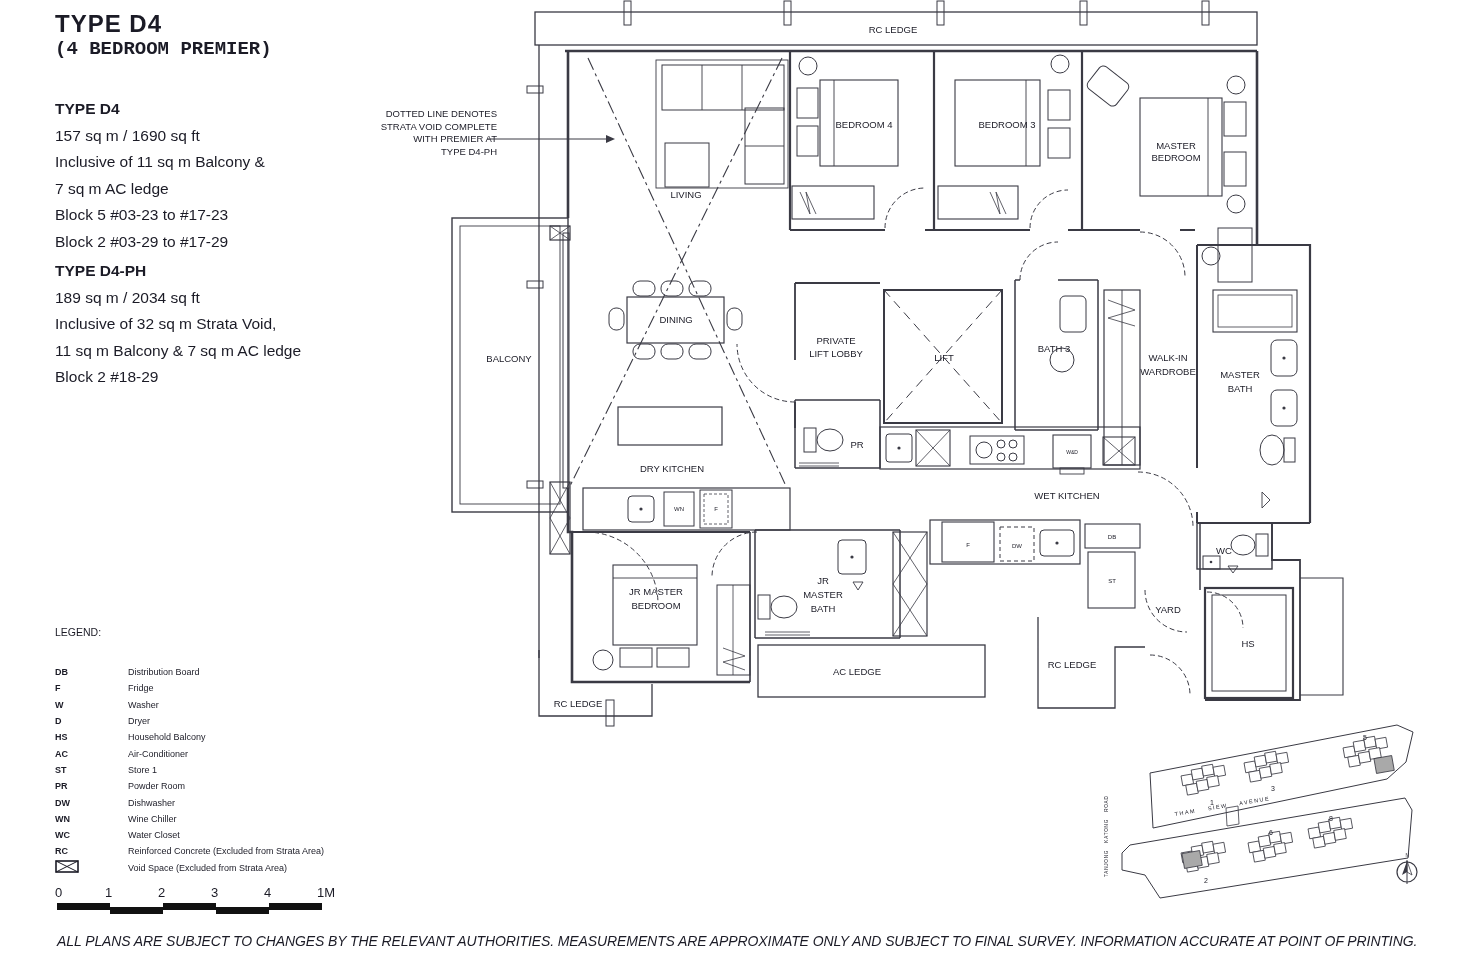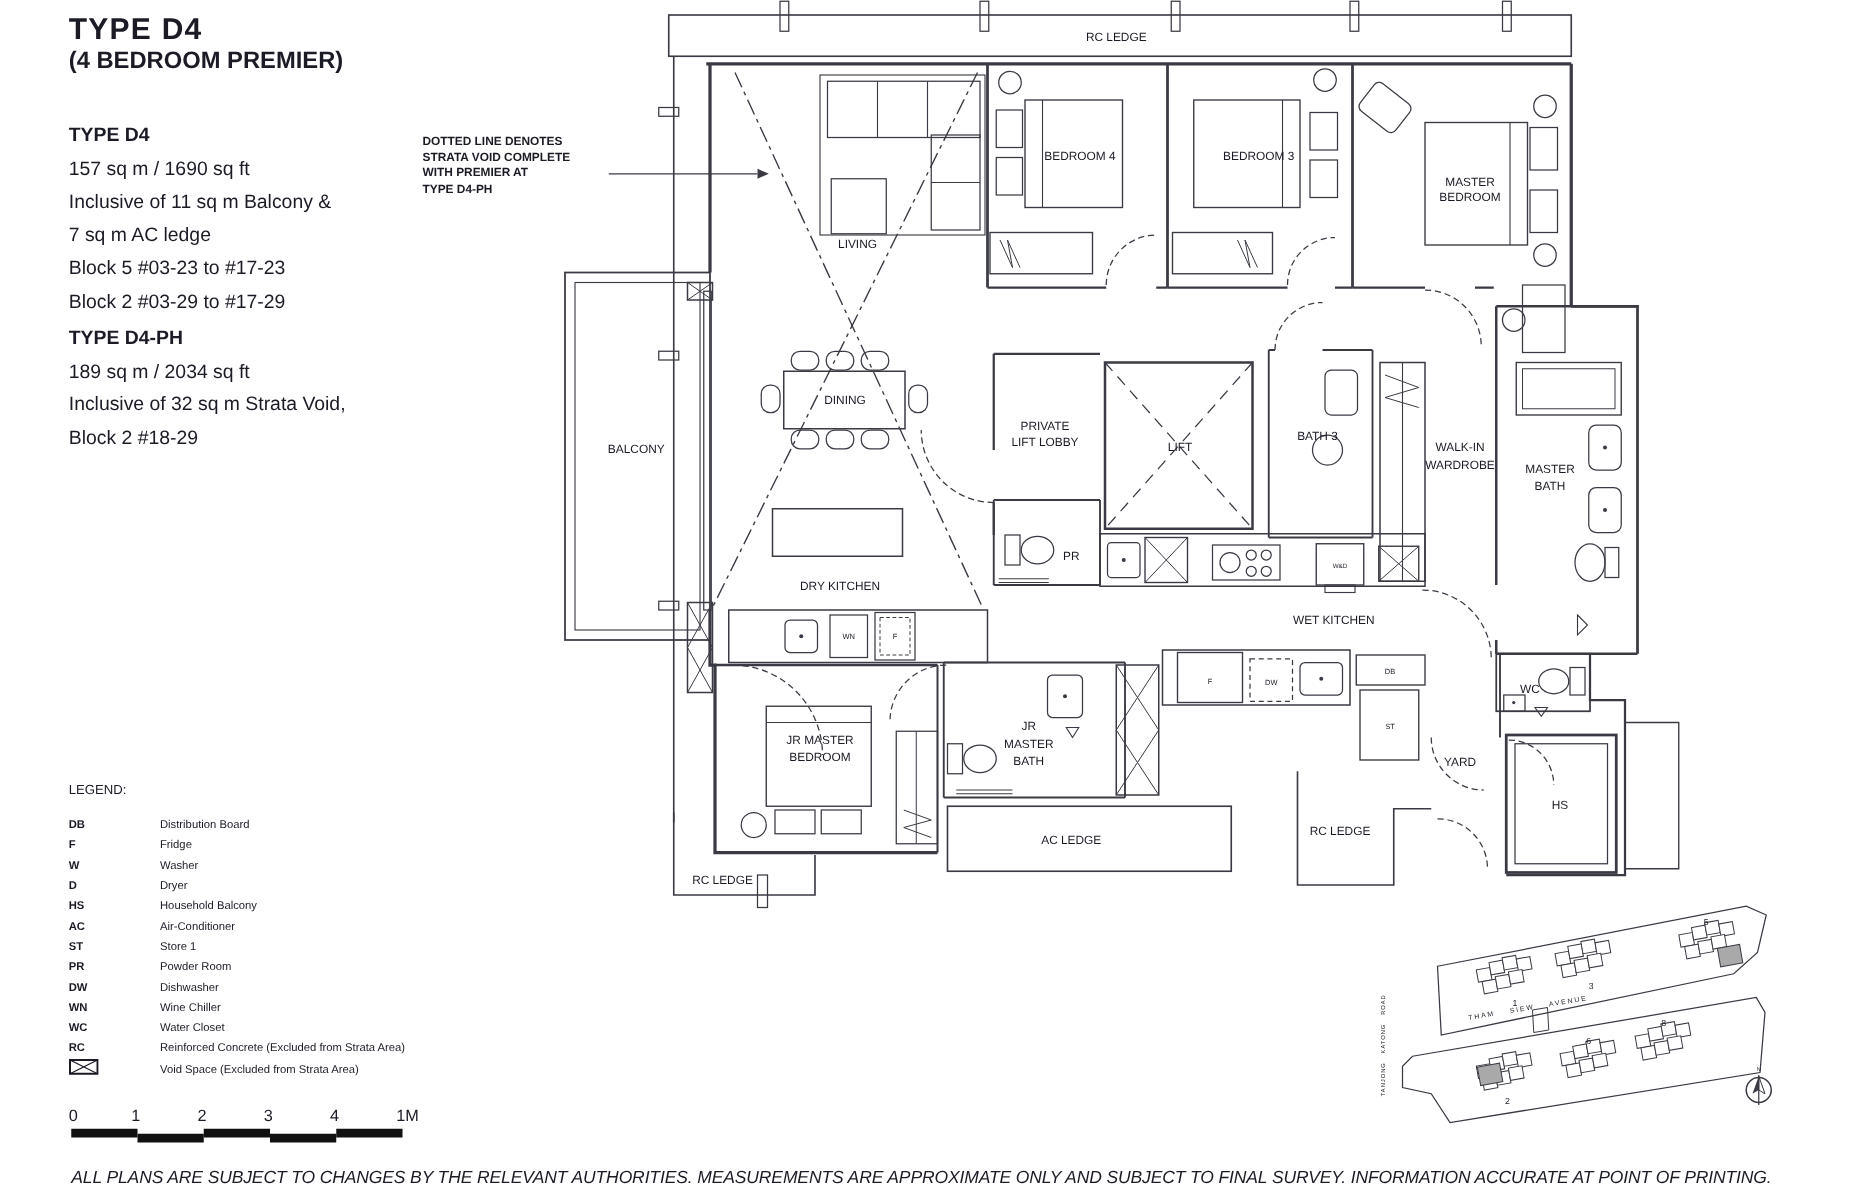--- a/index.html
+++ b/index.html
@@ -1,31 +1,31 @@
 <!DOCTYPE html>
 <html><head>
 <meta charset="utf-8">
 <style>
   html,body{margin:0;padding:0;}
   body{width:1484px;height:960px;background:#ffffff;position:relative;overflow:hidden;
        font-family:"Liberation Sans", sans-serif;color:#1b1b26;}
   .abs{position:absolute;}
   #title-line1{left:55px;top:10px;font-size:24px;font-weight:bold;letter-spacing:1px;}
-  #title-line2{left:55px;top:38px;font-size:19px;font-weight:bold;}
+  #title-line2{left:55px;top:38px;font-size:19px;font-weight:bold;font-family:Liberation Mono, monospace;}
   .info-head{font-size:15.5px;font-weight:bold;}
   .info-line{font-size:15.5px;line-height:26.5px;}
   #d4-head{left:55px;top:100px;}
   #d4-area{left:55px;top:123px;}
   #d4-para{left:55px;top:149px;}
   #d4ph-head{left:55px;top:262px;}
   #d4ph-area{left:55px;top:285px;}
   #d4ph-para{left:55px;top:311px;}
-  #annotation{left:338px;top:108px;width:146px;font-size:9.5px;line-height:12.5px;font-weight:bold;}
+  #annotation{left:351px;top:108px;width:146px;text-align:right;font-size:9.5px;line-height:12.5px;}
   #legend{left:55px;top:626px;width:300px;}
-  #legend .head{font-size:10.5px;margin-bottom:13px;}
+  #legend .head{font-size:10.5px;margin-bottom:26px;}
   #legend .row{display:flex;height:16.3px;align-items:center;font-size:9px;}
   #legend .abbr{width:73px;font-weight:bold;}
   #legend .desc{flex:1;}
   #scalebar{left:55px;top:885px;width:280px;height:32px;}
   #scalebar .num{position:absolute;top:0;font-size:13px;}
   #scalebar .seg{position:absolute;height:7px;width:53px;background:#111;}
   #disclaimer{left:57px;top:933px;font-size:14px;font-style:italic;letter-spacing:-0.1px;white-space:nowrap;}
   svg{position:absolute;}
   svg text{font-family:"Liberation Sans", sans-serif;fill:#1b1b26;}
   .rlbl{font-size:9.5px;text-anchor:middle;}
@@ -45,20 +45,21 @@
   <div class="info-line">Inclusive of 11 sq m Balcony &amp;</div>
   <div class="info-line">7 sq m AC ledge</div>
   <div class="info-line">Block 5 #03-23 to #17-23</div>
   <div class="info-line">Block 2 #03-29 to #17-29</div>
 </div>
 
 <div class="abs info-head" id="d4ph-head">TYPE D4-PH</div>
 <div class="abs info-line" id="d4ph-area">189 sq m / 2034 sq ft</div>
 <div class="abs" id="d4ph-para">
   <div class="info-line">Inclusive of 32 sq m Strata Void,</div>
+  <div class="info-line">11 sq m Balcony &amp; 7 sq m AC ledge</div>
   <div class="info-line">Block 2 #18-29</div>
 </div>
 
 <div class="abs" id="annotation">
   <div>DOTTED LINE DENOTES</div>
   <div>STRATA VOID COMPLETE</div>
   <div>WITH PREMIER AT</div>
   <div>TYPE D4-PH</div>
 </div>
 

